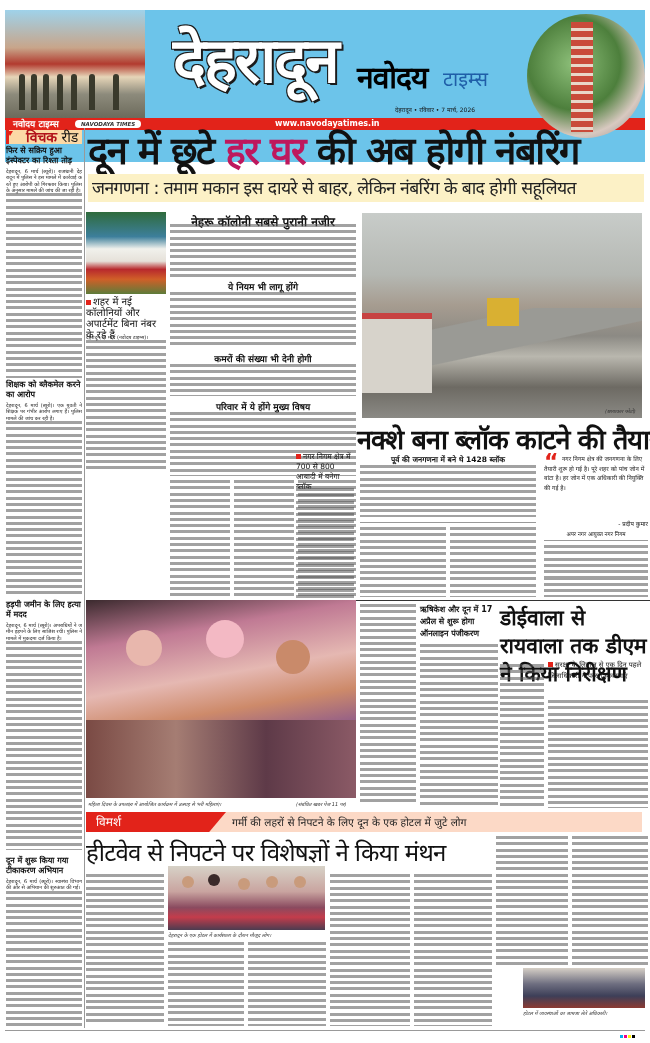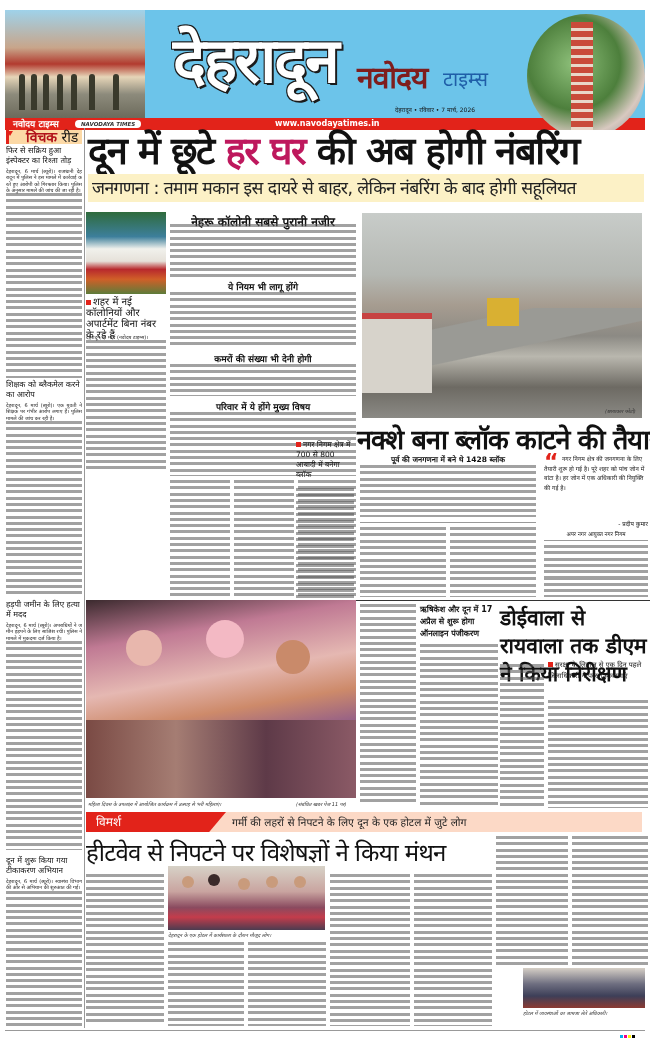--- a/index.html
+++ b/index.html
@@ -3,57 +3,57 @@
 <meta charset="utf-8">
 <style>
 *{box-sizing:border-box;margin:0;padding:0}
 html,body{width:650px;height:1043px;background:#fff;overflow:hidden}
 body{position:relative;font-family:"DejaVu Sans","Liberation Sans",sans-serif;color:#111}
 .abs{position:absolute}
 .txt{font-size:5px;line-height:6.3px;color:#222;text-align:justify;overflow:hidden;word-break:break-all}
 .filler{display:block}
 .rule{position:absolute;background:#999}
 
-#masthead{left:5px;top:10px;width:640px;height:120px;background:#6cc4ea;overflow:hidden}
+#masthead{left:5px;top:10px;width:640px;height:152px;background:#6cc4ea;overflow:hidden}
 #mast-left-img{left:0;top:0;width:140px;height:108px;background:linear-gradient(180deg,#9fd2ea 0%,#c8a58a 35%,#b23b2f 50%,#e6d5b8 62%,#8d8b7c 78%,#6c6a5b 100%)}
 .soldier{position:absolute;bottom:8px;width:6px;height:36px;background:#3a3a2c;border-radius:3px 3px 0 0}
 #mast-right-img{left:522px;top:4px;width:118px;height:124px;border-radius:50%;background:radial-gradient(circle at 40% 40%,#8ec07a 0%,#4d7f3c 45%,#d8c9c0 70%,#7a7a7a 100%);overflow:hidden}
 #clock-tower{position:absolute;left:44px;top:8px;width:22px;height:110px;background:repeating-linear-gradient(180deg,#c94b3a 0 6px,#e9d7c9 6px 9px)}
 #title-hindi{left:168px;top:6px;font-family:"DejaVu Sans",sans-serif;font-weight:bold;font-size:62px;color:#fff;letter-spacing:-2px;text-shadow:2px 2px 0 #1b1b1b,-1px -1px 0 #1b1b1b,1px -1px 0 #1b1b1b,-1px 1px 0 #1b1b1b}
-#title-navodaya{left:352px;top:46px;font-weight:bold;font-size:30px;color:#7f1d1d;letter-spacing:-1px}
+#title-navodaya{left:352px;top:46px;font-weight:bold;font-size:30px;color:#000000;letter-spacing:-1px}
 #title-times{left:438px;top:55px;font-size:20px;color:#1f5ea8}
 #dateline{left:390px;top:96px;font-size:6px;color:#111}
 #mast-redbar{left:0;top:108px;width:640px;height:12px;background:#e2231a}
 #mast-brand-h{left:8px;top:108px;font-size:9px;color:#fff;font-weight:bold;line-height:12px}
 #mast-brand-e{left:70px;top:110px;height:8px;padding:0 6px;background:#fff;border-radius:4px;font-size:5.5px;font-style:italic;font-weight:bold;color:#333;line-height:8px}
 #mast-url{left:270px;top:108px;font-size:8px;color:#fff;font-weight:bold;line-height:12px}
 
 #vichak-box{left:6px;top:130px;width:76px;height:14px;background:#fcd9a6;border-left:3px solid #e2231a}
 #vichak-label{left:26px;top:130px;font-size:14px;line-height:14px}
 #vichak-label .red{color:#b2131a;font-weight:bold}
 #vichak-tri{left:7px;top:131px;width:0;height:0;border-left:3px solid transparent;border-right:3px solid transparent;border-top:5px solid #e2231a}
-.lc-head{position:absolute;left:6px;width:76px;font-size:8px;font-weight:normal;line-height:10px;color:#111}
+.lc-head{position:absolute;left:6px;width:76px;font-size:8px;font-weight:bold;line-height:10px;color:#111}
 .lc-txt{position:absolute;left:6px;width:76px}
 
 #hl-main{left:88px;top:128px;width:560px;font-size:38px;font-weight:bold;letter-spacing:-1.5px;line-height:46px;white-space:nowrap}
 #hl-main .red{color:#be185d}
 #subhl-bar{left:88px;top:174px;width:556px;height:28px;background:#fcf1c6}
 #subhl{left:92px;top:176px;font-size:17.5px;line-height:24px;color:#222;white-space:nowrap;letter-spacing:-0.6px}
 
 .photo{position:absolute;overflow:hidden}
 #house-photo{left:86px;top:212px;width:80px;height:82px;background:linear-gradient(180deg,#2f6b3c 0%,#3d7f9b 30%,#f1f1ec 45%,#e6e1d9 60%,#b8292d 70%,#d05f28 82%,#5d7c3a 100%)}
 #city-photo{left:362px;top:213px;width:280px;height:205px;background:linear-gradient(180deg,#c8ccc9 0%,#b5b8b3 30%,#a69c90 45%,#8c8a84 60%,#b9b7ae 70%,#6d6a63 85%,#8b8a85 100%)}
 #crowd-photo2{left:86px;top:600px;width:270px;height:198px;background:linear-gradient(170deg,#3b2a2e 0%,#c07a94 20%,#e5b8b2 40%,#cd8a6a 55%,#8f5b8a 70%,#5a3a3f 100%)}
 #family-photo{left:168px;top:866px;width:157px;height:64px;background:linear-gradient(180deg,#d7d2c7 0%,#c9a4a0 40%,#8a4a5f 65%,#c43c4b 80%,#4b3c50 100%)}
 #event-photo{left:523px;top:968px;width:122px;height:40px;background:linear-gradient(180deg,#d6cfc6 0%,#6e6e80 40%,#3d3f58 70%,#8b3a32 100%)}
 .caption{position:absolute;font-size:5px;font-style:italic;color:#333;white-space:nowrap}
 
 .sub-head{position:absolute;font-weight:bold;text-align:center;color:#111;white-space:nowrap}
 #block-head{left:357px;top:424px;font-size:27px;line-height:32px;font-weight:bold;letter-spacing:-1px;white-space:nowrap}
-#block-kicker{left:296px;top:440px;width:58px;font-size:7.5px;line-height:10px;color:#111}
+#block-kicker{left:296px;top:452px;width:58px;font-size:7.5px;line-height:10px;color:#111}
 .sq-red{display:inline-block;width:5px;height:5px;background:#e2231a;margin-right:2px}
 #quote-mark{left:544px;top:452px;font-size:22px;color:#e2231a;font-weight:bold;line-height:20px}
 #dm-head{left:500px;top:604px;width:150px;font-size:21px;line-height:28px;font-weight:bold;text-align:left}
 #dm-kicker{left:548px;top:660px;width:100px;font-size:7px;line-height:11px}
 
 #vimarsh-bar{left:86px;top:812px;width:556px;height:20px;background:#fcd9c6}
 #vimarsh-tag{left:86px;top:812px;width:140px;height:20px;background:#e2231a;clip-path:polygon(0 0,100% 0,88% 100%,0 100%)}
 #vimarsh-label{left:96px;top:812px;font-size:12px;color:#fff;line-height:20px}
 #vimarsh-deck{left:232px;top:812px;font-size:10.5px;line-height:20px;color:#222;white-space:nowrap}
 #heat-head{left:86px;top:836px;font-size:24px;line-height:34px;white-space:nowrap;letter-spacing:-0.8px}

